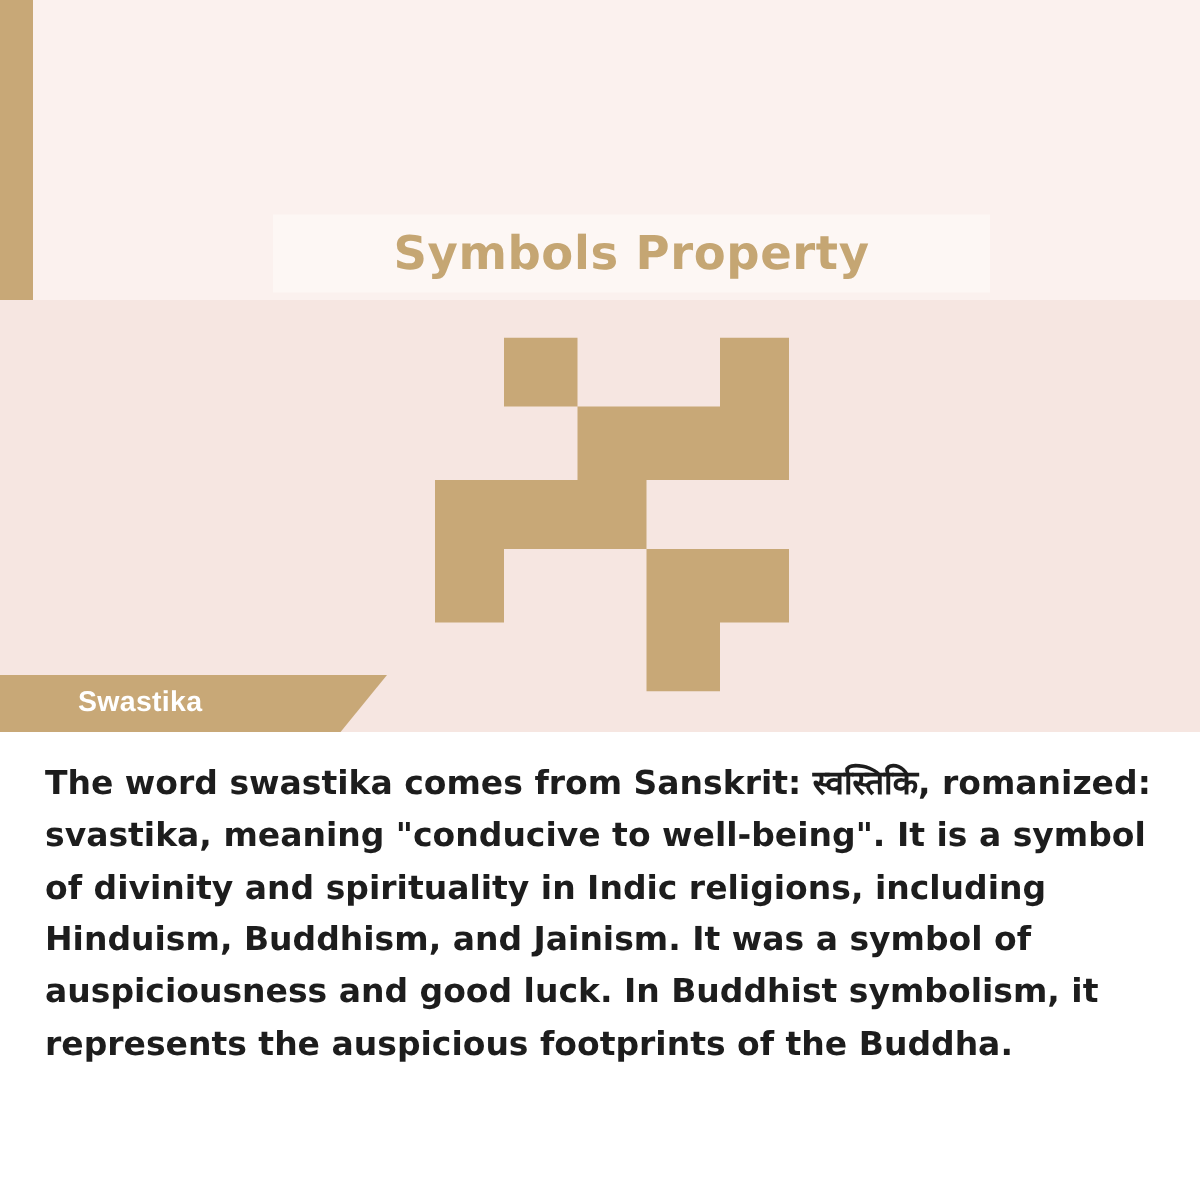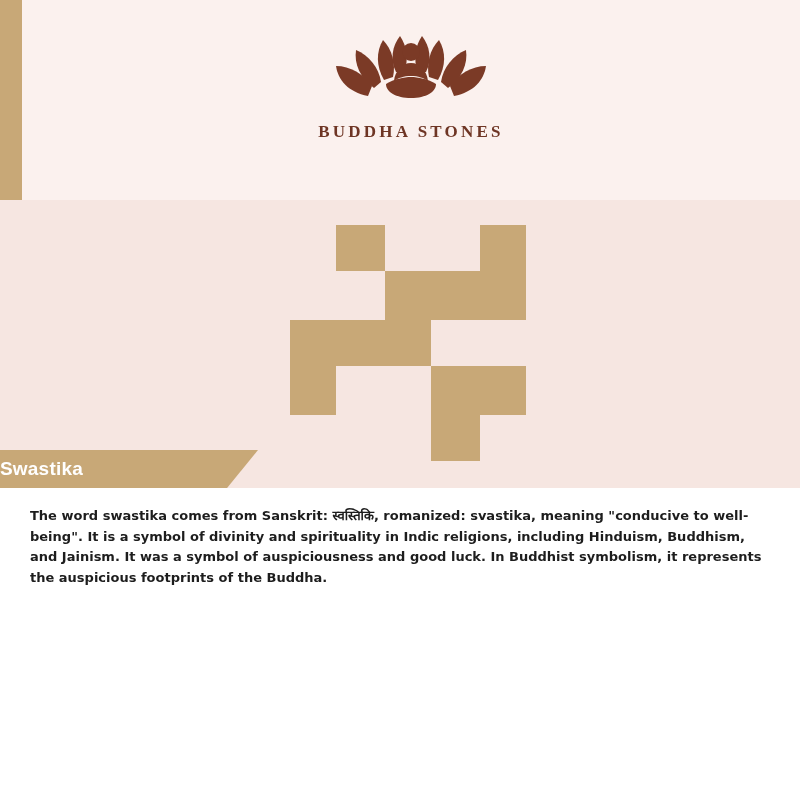--- a/index.html
+++ b/index.html
@@ -173,20 +173,21 @@
     top: 450px;
     left: 0;
     width: 258px;
     height: 38px;
     background: #c8a877;
     clip-path: polygon(0 0, 100% 0, 88% 100%, 0 100%);
     display: flex;
     align-items: center;
   }
   .ribbon span {
+    margin-left: 52px;
     color: #ffffff;
     font-size: 19px;
     font-weight: bold;
     letter-spacing: 0.2px;
   }
 
   
   .body-area {
     position: absolute;
     top: 488px;
@@ -203,21 +204,21 @@
     color: #c3a46f;
     font-family: "DejaVu Sans", sans-serif;
     letter-spacing: 0.2px;
   }
   .tagline .star {
     color: #c3a46f;
     font-size: 22px;
   }
   .paragraph {
     margin: 18px 30px 0 30px;
-    font-size: 13px;
+    font-size: 22px;
     line-height: 1.58;
     color: #1d1d1d;
     font-family: "DejaVu Sans", sans-serif;
     font-weight: 600;
   }
 </style>
 </head>
 <body>
 
 <div class="poster">
@@ -225,45 +226,24 @@
   <div class="corner corner-tl"></div>
   <div class="corner-tl-strip"></div>
   <div class="corner-tl-diag"></div>
   <div class="corner-tr"></div>
   <div class="corner-br-strip"></div>
   <div class="corner-br-bottom"></div>
   <div class="corner-br-diag"></div>
   <div class="corner-bl"></div>
 
   <div class="header">
-    <div class="logo-wrap">
-      <svg class="logo-mark" viewBox="0 0 170 96">
-        <g fill="#7b3a26">
-
-          <path d="M42 74 C22 70 12 58 10 44 C24 44 38 52 46 64 Z"></path>
-          <path d="M48 66 C34 56 28 42 30 28 C43 33 53 46 55 60 Z"></path>
-          <path d="M58 58 C50 44 50 30 57 18 C66 27 70 42 67 55 Z"></path>
-
-          <path d="M128 74 C148 70 158 58 160 44 C146 44 132 52 124 64 Z"></path>
-          <path d="M122 66 C136 56 142 42 140 28 C127 33 117 46 115 60 Z"></path>
-          <path d="M112 58 C120 44 120 30 113 18 C104 27 100 42 103 55 Z"></path>
-
-          <path d="M70 50 C64 38 66 24 74 14 C81 24 83 38 78 50 Z"></path>
-          <path d="M100 50 C106 38 104 24 96 14 C89 24 87 38 92 50 Z"></path>
-        </g>
-        <g fill="#7b3a26">
-
-          <circle cx="85" cy="30" r="9"></circle>
-          <path d="M85 41 C76 41 69 49 68 59 C72 56 78 54 85 54 C92 54 98 56 102 59 C101 49 94 41 85 41 Z"></path>
-          <path d="M60 62 C68 57 78 55 85 55 C92 55 102 57 110 62 C110 70 100 76 85 76 C70 76 60 70 60 62 Z"></path>
-        </g>
-      </svg>
-      <div class="brand-name">BUDDHA STONES</div>
+
+    <div class="title-band">
+      <h1>Symbols Property</h1>
     </div>
-
   </div>
 
   <div class="stage">
     <svg class="symbol" viewBox="0 0 236 236">
         <path fill="#c8a877" d="M46,0 H95 V46 H190 V0 H236 V95 H141 V141 H236 V190 H190 V236 H141 V141 H46 V190 H0 V95 H95 V46 H46 Z"></path>
       </svg>
   </div>
 
   <div class="ribbon">
     <span>Swastika</span>

